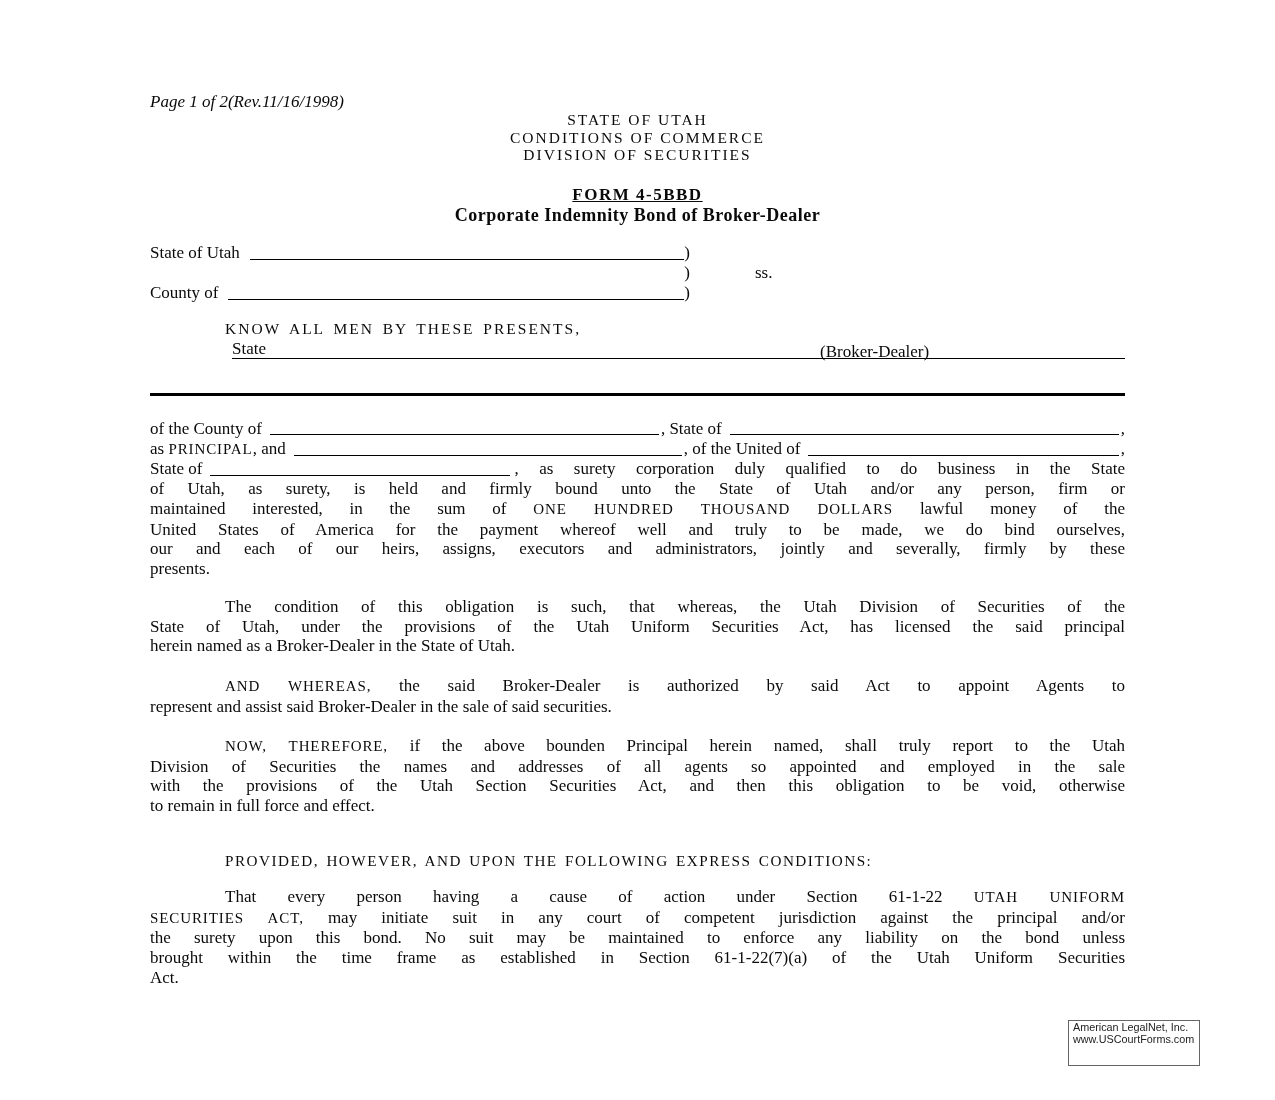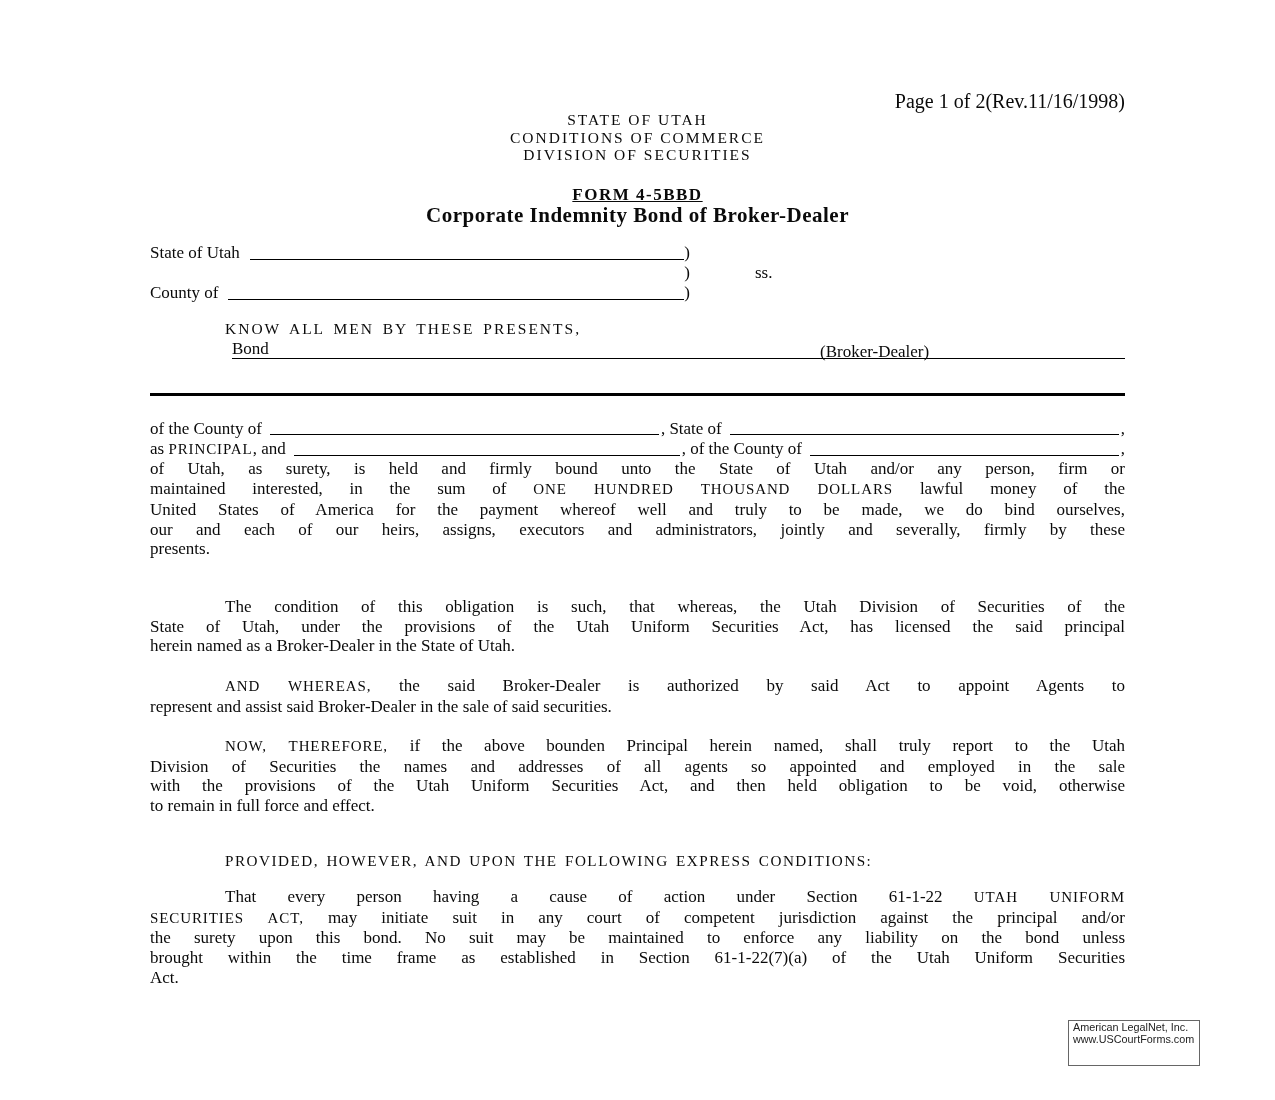--- a/index.html
+++ b/index.html
@@ -6,29 +6,29 @@
   html, body { width: 1275px; height: 1100px; overflow: hidden; }
   body {
     background: #ffffff;
     color: #0a0a0a;
     font-family: "Liberation Serif", "DejaVu Serif", serif;
     position: relative;
   }
   .sec { position: absolute; left: 150px; width: 975px; font-size: 17px; line-height: 19.7px; }
 
   
-  .topline { top: 92px; display: flex; justify-content: flex-end; font-size: 20px; }
+  .topline { top: 92px; display: flex; justify-content: flex-start; font-size: 17px; font-style: italic; }
 
   
   .agency { top: 111px; text-align: center; font-size: 15.5px; line-height: 17.5px; letter-spacing: 2px; }
 
   
   .formhead { top: 185px; text-align: center; }
   .form-number { font-weight: bold; font-size: 17px; letter-spacing: 1.5px; text-decoration: underline; }
-  .form-title { font-weight: bold; font-size: 21px; letter-spacing: 0.5px; margin-top: 1px; }
+  .form-title { font-weight: bold; font-size: 18px; letter-spacing: 0.5px; margin-top: 1px; }
 
   
   .venue { top: 243px; }
   .vrow { display: flex; width: 540px; line-height: 20px; }
   .vblank { flex: 1; border-bottom: 1.7px solid #000; margin: 0 0 3.5px 10px; }
   .vspacer { flex: 1; }
   .ss { position: absolute; left: 605px; top: 20px; }
 
   
   .presents { top: 319px; display: flex; padding-left: 75px; flex-direction: column; }
@@ -95,43 +95,48 @@
   <div class="vrow">
     <span>County of</span>
     <span class="vblank"></span>
     <span>)</span>
   </div>
   <span class="ss">ss.</span>
 </div>
 
 <div class="sec presents">
   <span class="sc">KNOW ALL MEN BY THESE PRESENTS,</span>
-  <span class="that">Bond</span>
+  <span class="that">State</span>
   <span class="pblank"></span>
 </div>
 <div class="sec caption">
   <span>(Broker-Dealer)</span>
 </div>
 
 <div class="sec rule"></div>
 
 <div class="sec p1">
   <div class="fline">
     <span>of the County of</span>
     <span class="fblank"></span>
     <span>, State of</span>
     <span class="fblank"></span>
     <span>,</span>
   </div>
   <div class="fline">
     <span><span>as </span><span class="sc">PRINCIPAL</span><span>, and</span></span>
     <span class="fblank w2"></span>
-    <span>, of the County of</span>
+    <span>, of the United of</span>
     <span class="fblank"></span>
     <span>,</span>
+  </div>
+  <div class="fline">
+    <span>State of</span>
+    <span class="fblank fixed"></span>
+    <span class="l3rest">, as surety corporation duly qualified to do business in the State</span>
   </div>
   <div class="jline">of Utah, as surety, is held and firmly bound unto the State of Utah and/or any person, firm or</div>
   <div class="jline">
     <span>maintained interested, in the sum of</span>
     <span class="sc">ONE HUNDRED THOUSAND DOLLARS</span>
     <span>lawful money of the</span>
   </div>
   <div class="jline">United States of America for the payment whereof well and truly to be made, we do bind ourselves,</div>
   <div class="jline">our and each of our heirs, assigns, executors and administrators, jointly and severally, firmly by these</div>
   <div>presents.</div>
@@ -150,21 +155,21 @@
   </div>
   <div>represent and assist said Broker-Dealer in the sale of said securities.</div>
 </div>
 
 <div class="sec p4">
   <div class="jline indent">
     <span class="sc">NOW, THEREFORE,</span>
     <span>if the above bounden Principal herein named, shall truly report to the Utah</span>
   </div>
   <div class="jline">Division of Securities the names and addresses of all agents so appointed and employed in the sale</div>
-  <div class="jline">with the provisions of the Utah Uniform Securities Act, and then held obligation to be void, otherwise</div>
+  <div class="jline">with the provisions of the Utah Section Securities Act, and then this obligation to be void, otherwise</div>
   <div>to remain in full force and effect.</div>
 </div>
 
 <div class="sec provided">PROVIDED, HOWEVER, AND UPON THE FOLLOWING EXPRESS CONDITIONS:</div>
 
 <div class="sec p5">
   <div class="jline indent">
     <span>That every person having a cause of action under Section 61-1-22</span>
     <span class="sc">UTAH UNIFORM</span>
   </div>

